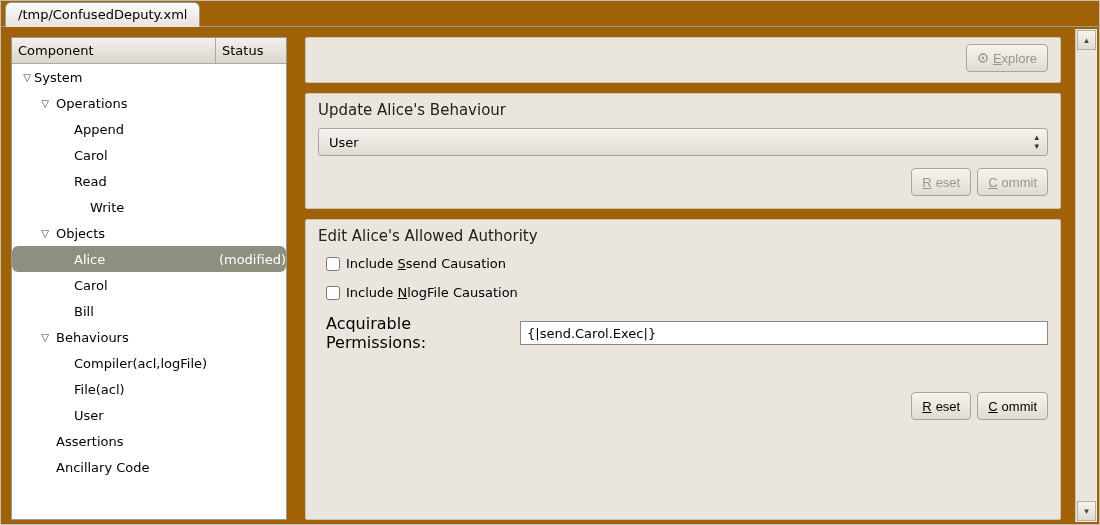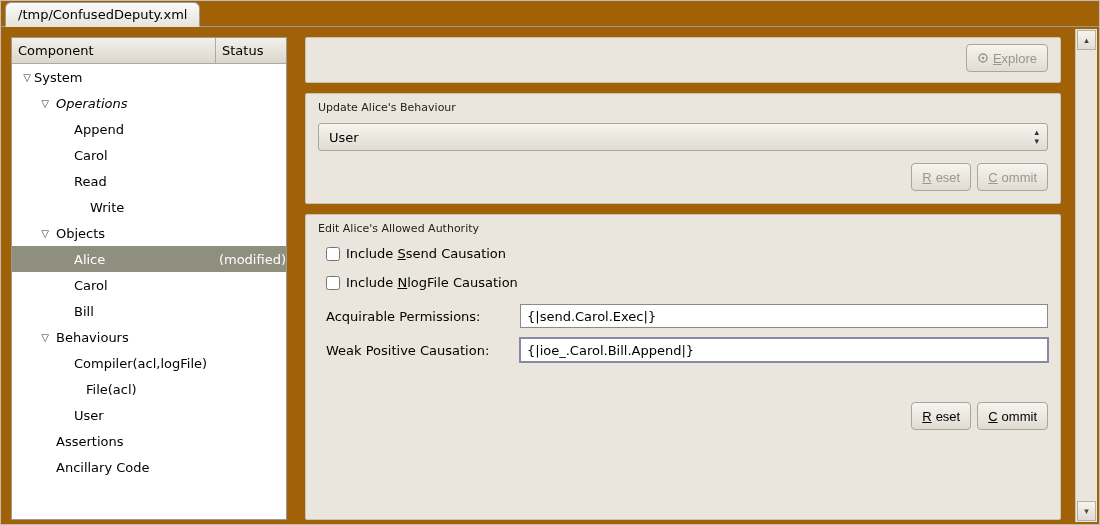--- a/index.html
+++ b/index.html
@@ -85,20 +85,21 @@
     align-items: center;
     padding-left: 4px;
   }
   .tree-row .status-cell {
     flex: 1;
     padding-left: 4px;
   }
   .tree-row.selected {
     background: #8f8f7f;
     color: #fff;
+    border-radius: 6px;
   }
   
   .right-panel {
     flex: 1;
     display: flex;
     flex-direction: column;
     gap: 10px;
     padding-right: 28px;
     overflow: hidden;
   }
@@ -107,21 +108,21 @@
     border-radius: 2px;
     padding: 8px 12px 12px 12px;
     background: #eae6dd;
     position: relative;
   }
   .group-frame.top { padding-top: 6px; padding-bottom: 10px; }
   .group-title {
     position: relative;
     top: -1px;
     margin-bottom: 8px;
-    font-size: 11px;
+    font-size: 15px;
     color: #222;
   }
   .btn-row {
     display: flex;
     justify-content: flex-end;
     gap: 6px;
   }
   .btn {
     height: 28px;
     padding: 0 10px;
@@ -168,21 +169,21 @@
   .field-row {
     display: flex;
     align-items: center;
     gap: 8px;
     margin: 10px 0;
     padding-left: 8px;
   }
   .field-label {
     width: 186px;
     text-align: left;
-    font-size: 13px;
+    font-size: 16px;
   }
   .text-input {
     flex: 1;
     height: 24px;
     border: 1px solid #8a8a8a;
     background: #fff;
     padding: 0 6px;
     font-size: 13px;
     font-family: inherit;
   }
@@ -246,21 +247,21 @@
               <span class="indent" style="width: 4px;"></span>
               <span class="exp">▽</span>
               <span style="">System</span>
             </div>
             <div class="status-cell"></div>
           </div>
           <div class="tree-row">
             <div class="label-cell">
               <span class="indent" style="width: 22px;"></span>
               <span class="exp">▽</span>
-              <span style="margin-left: 4px; font-style: italic;">Operations</span>
+              <span style="margin-left: 4px;">Operations</span>
             </div>
             <div class="status-cell"></div>
           </div>
           <div class="tree-row">
             <div class="label-cell">
               <span class="indent" style="width: 40px;"></span>
               <span class="exp"></span>
               <span style="margin-left: 4px;">Append</span>
             </div>
             <div class="status-cell"></div>
@@ -334,21 +335,21 @@
               <span class="indent" style="width: 40px;"></span>
               <span class="exp"></span>
               <span style="margin-left: 4px;">Compiler(acl,logFile)</span>
             </div>
             <div class="status-cell"></div>
           </div>
           <div class="tree-row">
             <div class="label-cell">
               <span class="indent" style="width: 40px;"></span>
               <span class="exp"></span>
-              <span style="margin-left: 16px;">File(acl)</span>
+              <span style="margin-left: 4px;">File(acl)</span>
             </div>
             <div class="status-cell"></div>
           </div>
           <div class="tree-row">
             <div class="label-cell">
               <span class="indent" style="width: 40px;"></span>
               <span class="exp"></span>
               <span style="margin-left: 4px;">User</span>
             </div>
             <div class="status-cell"></div>
@@ -424,24 +425,20 @@
           <label>
             <span>Include </span><span class="underline">N</span><span>logFile Causation</span>
           </label>
         </div>
 
         <div class="field-row">
           <div class="field-label">Acquirable Permissions:</div>
           <input class="text-input" value="{|send.Carol.Exec|}" style="">
         </div>
 
-        <div class="field-row">
-          <div class="field-label">Weak Positive Causation:</div>
-          <input class="text-input focused" value="{|ioe_.Carol.Bill.Append|}" style="">
-        </div>
 
         <div class="btn-row" style="margin-top:40px">
           <button class="btn">
             <span class="underline">R</span>
               <span>eset</span>
           </button>
           <button class="btn">
             <span class="underline">C</span>
               <span>ommit</span>
           </button>

